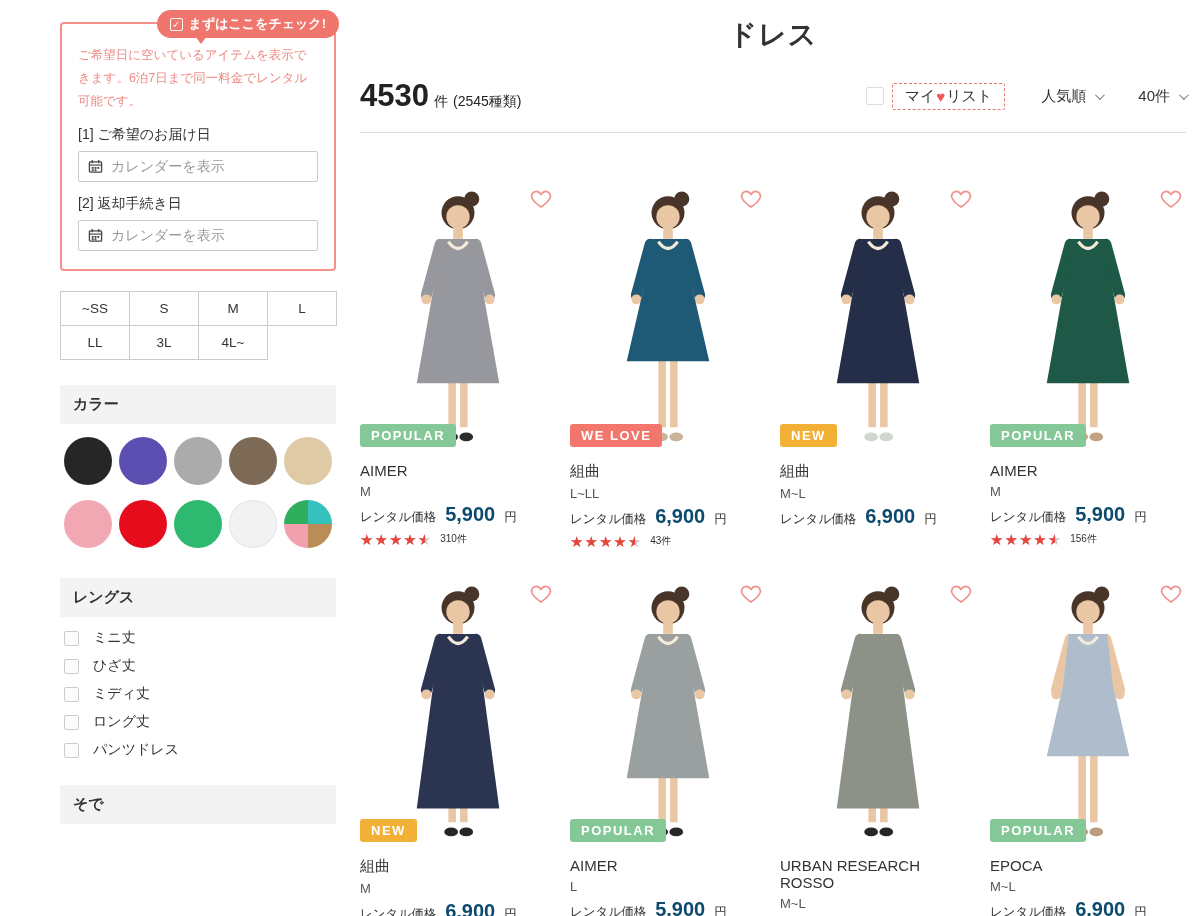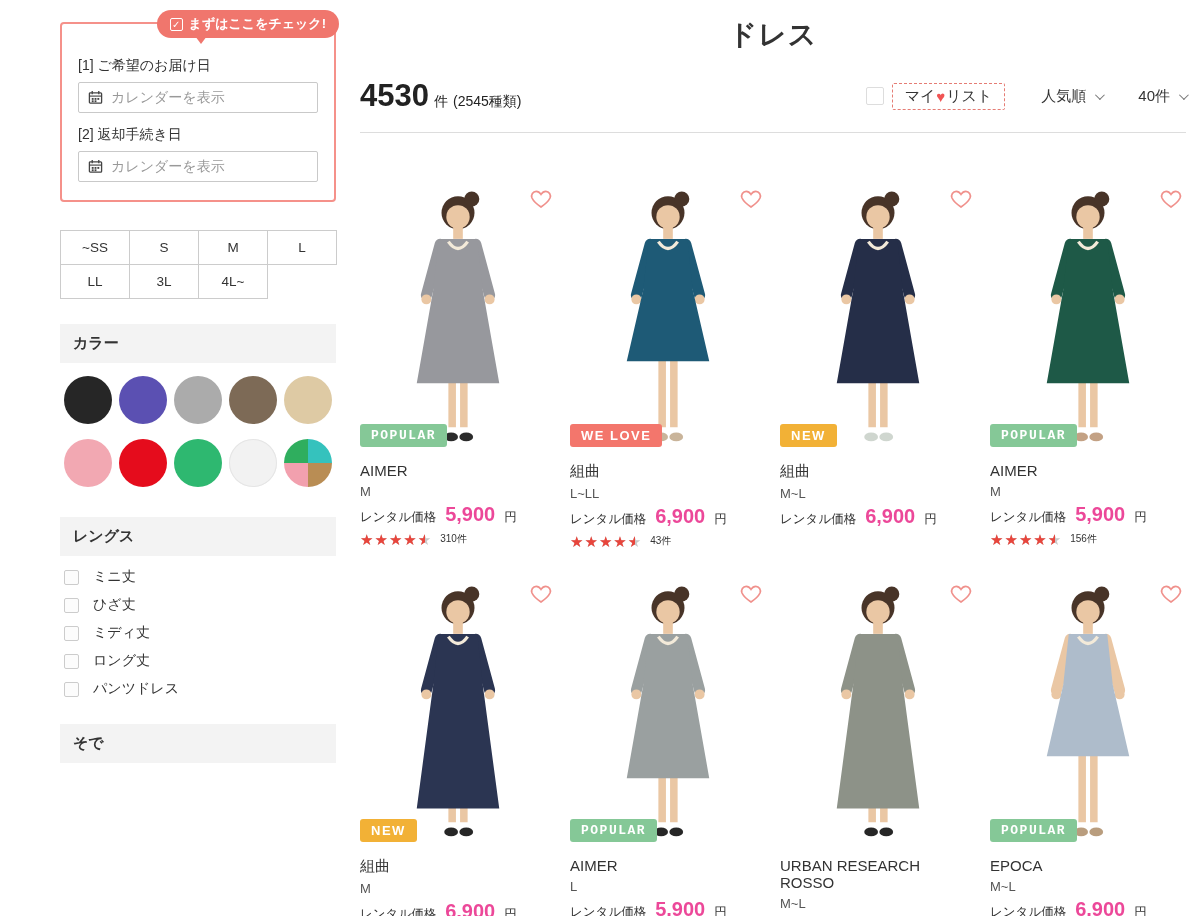--- a/index.html
+++ b/index.html
@@ -22,21 +22,21 @@
   .promo-title { color:#f0766d; font-size:17px; font-weight:bold; margin-bottom:10px; }
   .promo-desc { color:#ed8a84; font-size:12.5px; line-height:1.85; margin-bottom:6px; }
   .field-label { font-size:14px; color:#333; margin:13px 0 7px; }
   .date-input { height:31px; border:1px solid #c9c9c9; border-radius:2px;
     display:flex; align-items:center; gap:8px; padding:0 9px; background:#fff;
     color:#999; font-size:14px; cursor:pointer; }
 
   .section-header { background:#f3f3f3; padding:10px 13px; font-size:15px;
     font-weight:bold; color:#333; margin-top:26px; }
 
-  .size-grid { display:grid; grid-template-columns:repeat(4,1fr); margin-top:28px; }
+  .size-grid { display:grid; grid-template-columns:repeat(4,1fr); margin-top:20px; }
   .size-cell { border:1px solid #ccc; margin-right:-1px; margin-bottom:-1px;
     height:35px; display:flex; align-items:center; justify-content:center;
     font-size:13.5px; background:#fff; cursor:pointer; }
 
   .swatch-grid { display:grid; grid-template-columns:repeat(5,1fr);
     justify-items:center; row-gap:15px; padding:13px 0 4px; }
   .swatch { width:48px; height:48px; border-radius:50%; cursor:pointer; }
   .swatch.white-swatch { box-shadow:inset 0 0 0 1px #e5e5e5; }
 
   .check-list { margin-top:12px; }
@@ -70,49 +70,50 @@
   .product-grid { display:grid; grid-template-columns:repeat(4,1fr);
     column-gap:14px; row-gap:22px; margin-top:44px; }
   .product-card { position:relative; }
   .photo-wrap { position:relative; height:275px; background:#fff; cursor:pointer; }
   .photo-figure { width:100%; height:100%; display:block; }
   .photo-figure svg { width:100%; height:100%; display:block; }
   .heart-btn { position:absolute; top:10px; right:2px; width:26px; height:24px;
     cursor:pointer; }
   .badge { position:absolute; left:0; bottom:5px; color:#fff; font-weight:bold;
     font-size:13px; letter-spacing:1.5px; padding:4px 11px; border-radius:3px; }
-  .badge-popular { background:#85c897;font-family:Liberation Mono, monospace; }
+  .badge-popular { background:#85c897; }
   .badge-welove  { background:#f3766c; }
   .badge-new     { background:#f2b136; }
 
   .card-info { margin-top:10px; }
   .brand { font-size:15px; color:#333; }
   .size-range { font-size:13px; color:#555; margin-top:5px; }
   .price-row { display:flex; align-items:baseline; gap:9px; margin-top:4px; }
   .price-label { font-size:12.5px; }
-  .price-value { font-size:20px; font-weight:bold; color:#ec4899; }
+  .price-value { font-size:20px; font-weight:bold; color:#0c4a6e; }
   .price-currency { font-size:12.5px; }
   .rating-row { display:flex; align-items:center; gap:8px; margin-top:4px; height:18px; }
   .stars { position:relative; font-size:15px; letter-spacing:1px; line-height:1;
     display:inline-block; }
   .stars-base { color:#c9c9c9; }
   .stars-fill { position:absolute; left:0; top:0; color:#e8453c; overflow:hidden;
     white-space:nowrap; width:90%; }
   .reviews { font-size:10px; color:#333; }
 </style>
 </head>
 <body>
 
 <div class="sidebar">
 
   <div class="promo-box">
     <div class="promo-badge">
       <span class="check-icon">✓</span>
       <span>まずはここをチェック!</span>
     </div>
+    <div class="promo-desc">ご希望日に空いているアイテムを表示できます。6泊7日まで同一料金でレンタル可能です。</div>
 
     <div class="field-label">[1] ご希望のお届け日</div>
     <div class="date-input">
       <span style="display:flex;">
         <svg width="15" height="15" viewBox="0 0 16 16">
             <rect x="1.5" y="3" width="13" height="11" rx="1" fill="none" stroke="#444" stroke-width="1.4"></rect>
             <line x1="4.5" y1="1" x2="4.5" y2="4.5" stroke="#444" stroke-width="1.4"></line>
             <line x1="11.5" y1="1" x2="11.5" y2="4.5" stroke="#444" stroke-width="1.4"></line>
             <line x1="1.5" y1="6.5" x2="14.5" y2="6.5" stroke="#444" stroke-width="1.2"></line>
           <rect x="4" y="8.5" width="2" height="2" fill="#444"></rect>

